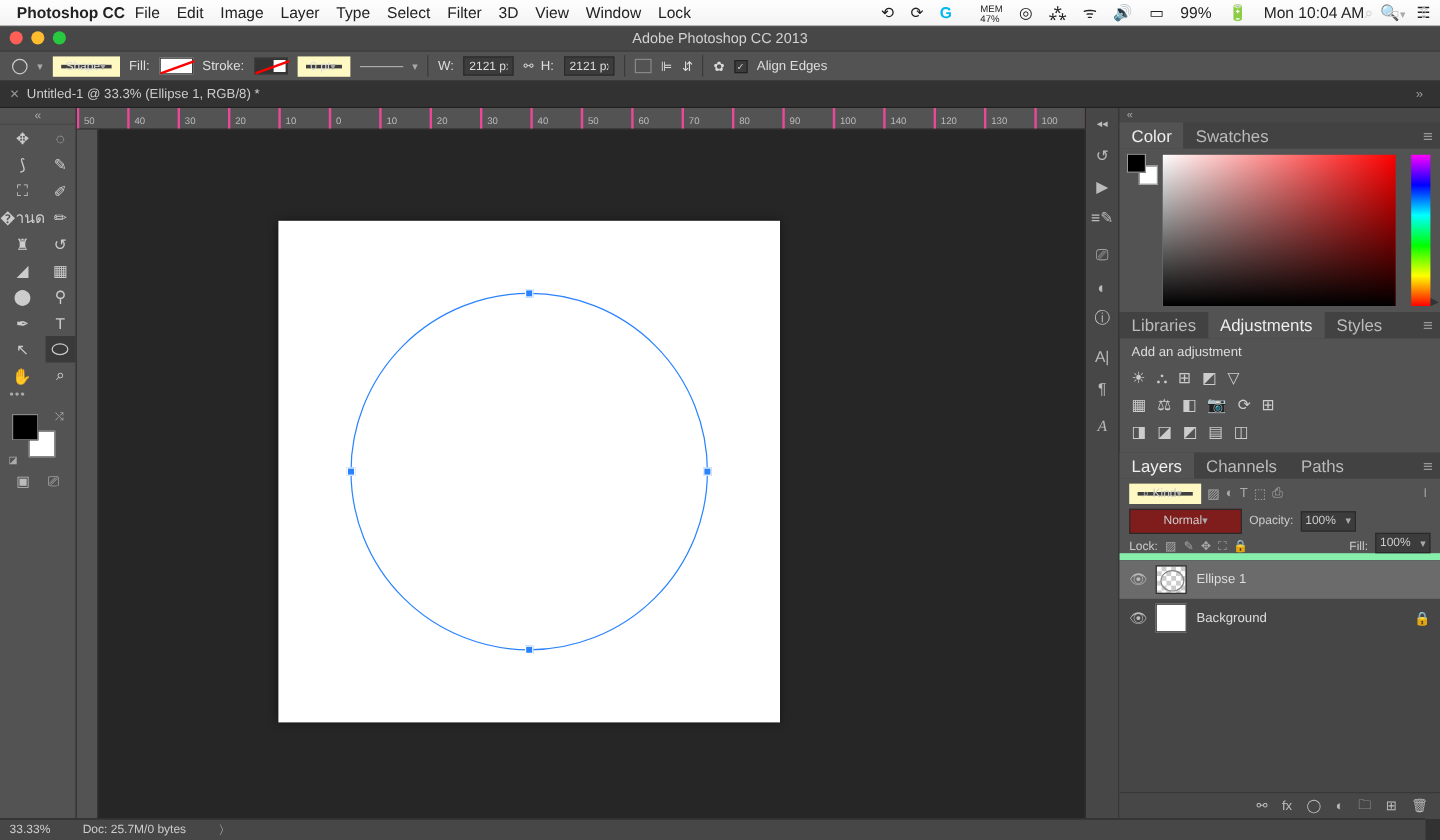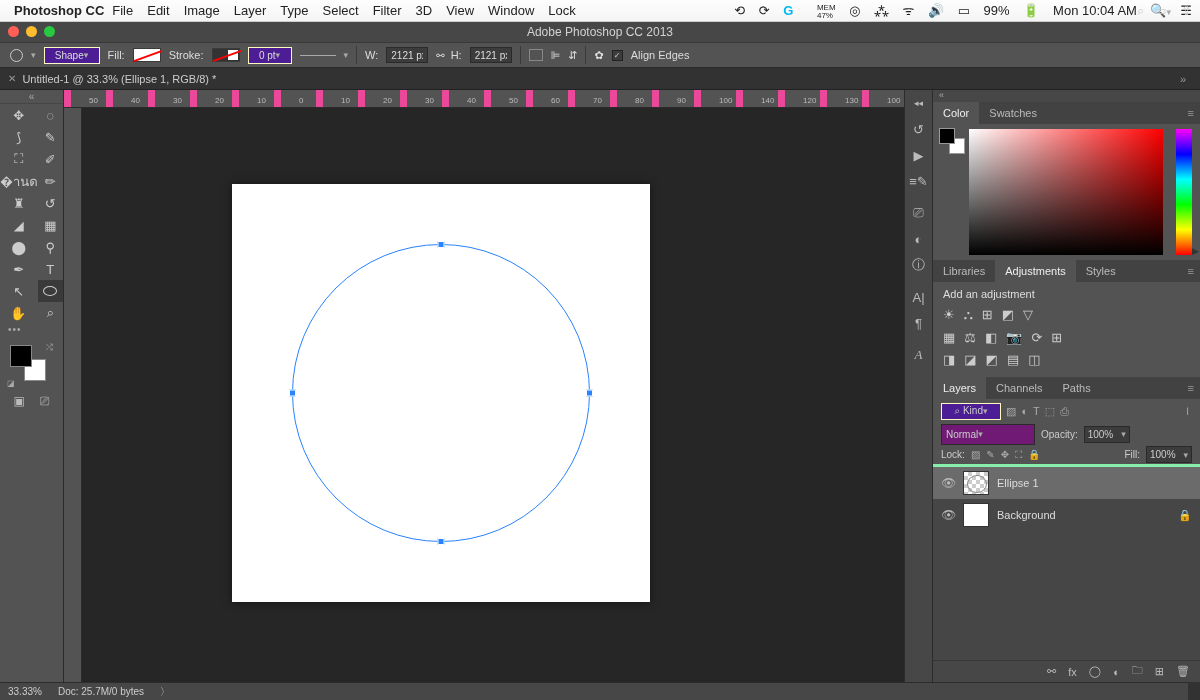--- a/index.html
+++ b/index.html
@@ -37,66 +37,66 @@
 .tool.sel{background:#3a3a3a}
 .tool-dots{grid-column:1/3;height:16px;text-align:left;padding-left:8px;color:#aaa;font-size:10px;letter-spacing:1px}
 .fgbg{position:relative;height:46px;margin:2px 4px}
 .fg{position:absolute;left:6px;top:3px;width:22px;height:22px;background:#000;border:1px solid #888;z-index:2}
 .bg{position:absolute;left:20px;top:17px;width:22px;height:22px;background:#fff;border:1px solid #888}
 .swap{position:absolute;right:6px;top:0;font-size:9px;color:#aaa}
 .mini{position:absolute;left:3px;bottom:0;font-size:8px;color:#aaa}
 .mask-row{display:flex;justify-content:space-around;padding:4px 6px;color:#bbb;font-size:12px}
 .ruler-h{position:absolute;left:64px;right:268px;top:0;height:18px;background:#535353;border-bottom:1px solid #2c2c2c;font-size:8px;color:#bbb;overflow:hidden}
 .ruler-h .ticks{position:absolute;left:0;display:flex}
-.ruler-h .t{width:42px;text-align:left;border-left:7px solid #ec4899;padding-left:18px;height:18px;line-height:22px}
+.ruler-h .t{width:42px;text-align:left;border-left:2px solid #ec4899;padding-left:4px;height:18px;line-height:22px}
 .ruler-v{position:absolute;left:64px;top:18px;bottom:0;width:18px;background:#535353;border-right:1px solid #2c2c2c}
 .canvas-area{position:absolute;left:82px;right:268px;top:18px;bottom:0;background:#262626;overflow:hidden}
 .canvas{position:absolute;left:150px;top:76px;width:418px;height:418px;background:#fff;box-shadow:0 0 8px rgba(0,0,0,.5)}
 .ellipse{position:absolute;left:60px;top:60px;width:298px;height:298px;border:1px solid #2982ff;border-radius:50%}
 .handle{position:absolute;width:7px;height:7px;background:#2982ff;border:1px solid #fff}
 .h-t{left:50%;top:-4px;transform:translateX(-50%)}
 .h-b{left:50%;bottom:-4px;transform:translateX(-50%)}
 .h-l{left:-4px;top:50%;transform:translateY(-50%)}
 .h-r{right:-4px;top:50%;transform:translateY(-50%)}
 .collapsed-panels{position:absolute;right:268px;top:0;bottom:0;width:28px;background:#474747;border-left:1px solid #2c2c2c}
 .collapsed-panels .cp{height:26px;display:flex;align-items:center;justify-content:center;color:#bbb;font-size:13px}
 .right-panels{position:absolute;right:0;top:0;bottom:0;width:268px;background:#535353;border-left:1px solid #2c2c2c;display:flex;flex-direction:column}
-.panel-tabs{height:22px;background:#424242;display:flex;align-items:stretch;font-size:11px}
+.panel-tabs{height:22px;background:#424242;display:flex;align-items:stretch;font-size:14px}
 .panel-tabs .tab{padding:0 10px;line-height:22px;color:#bbb}
 .panel-tabs .tab.active{background:#535353;color:#eee}
 .panel-tabs .menu{margin-left:auto;padding:0 6px;line-height:22px;color:#999}
 .collapse-arrows{height:12px;background:#474747;text-align:left;padding:0 6px;font-size:9px;color:#aaa}
 .color-panel{height:136px;position:relative;background:#535353}
 .color-field{position:absolute;left:36px;top:5px;width:194px;height:126px;background:linear-gradient(to top,#000,transparent),linear-gradient(to right,#fff,#ff0000)}
 .hue{position:absolute;right:8px;top:5px;width:16px;height:126px;background:linear-gradient(to bottom,#f0f,#00f,#0ff,#0f0,#ff0,#f00)}
 .hue-arrow{position:absolute;right:1px;bottom:4px;font-size:9px;color:#333}
 .fgbg-mini{position:absolute;left:6px;top:4px;width:26px;height:26px}
 .fgbg-mini .f{position:absolute;left:0;top:0;width:16px;height:16px;background:#000;border:1px solid #999;z-index:2}
 .fgbg-mini .b{position:absolute;right:0;bottom:0;width:16px;height:16px;background:#fff;border:1px solid #999}
 .adj-body{padding:6px 10px 10px;font-size:11px;color:#ddd}
 .adj-icons{display:flex;gap:9px;margin-top:7px;font-size:13px;color:#ccc}
 .layers-body{flex:1;display:flex;flex-direction:column;background:#535353}
 .layer-row1{height:24px;display:flex;align-items:center;gap:5px;padding:0 8px;font-size:10px;color:#ccc}
-.ly-sel{flex:0 0 60px;height:17px;background:#4c1d95;border:1px solid #fef9c3;font-size:10px;display:flex;align-items:center;padding:0 4px;justify-content:center}
+.ly-sel{flex:0 0 60px;height:17px;background:#404040;border:7px solid #fef9c3;font-size:10px;display:flex;align-items:center;padding:0 4px;justify-content:flex-start}
 .ly-ic{font-size:11px;color:#aaa}
 .layer-row2{height:22px;display:flex;align-items:center;gap:6px;padding:0 8px;font-size:10px;color:#ccc}
-.mode-sel{flex:0 0 94px;height:21px;background:#701a75;border:1px solid #2a2a2a;display:flex;align-items:center;padding:0 4px;justify-content:flex-start}
+.mode-sel{flex:0 0 94px;height:21px;background:#7f1d1d;border:1px solid #2a2a2a;display:flex;align-items:center;padding:0 4px;justify-content:center}
 .pct-sel{width:46px;height:17px;background:#3c3c3c;border:1px solid #2a2a2a;display:flex;align-items:center;padding:0 3px;justify-content:space-between}
-.layer-row3{height:22px;display:flex;align-items:center;gap:6px;padding:0 8px;font-size:10px;color:#ccc;border-bottom:3px solid #86efac}
+.layer-row3{height:22px;display:flex;align-items:flex-end;gap:6px;padding:0 8px;font-size:10px;color:#ccc;border-bottom:6px solid #86efac}
 .lock-ic{font-size:10px;color:#aaa}
 .layers-list{flex:1;background:#464646}
 .layer{height:32px;display:flex;align-items:center;gap:8px;padding:0 8px;font-size:11px;color:#ddd}
 .layer.sel{background:#6b6b6b}
 .eye{font-size:12px;color:#bbb;width:14px;text-align:center}
 .thumb{width:26px;height:24px;background:#fff;border:1px solid #333;position:relative}
 .thumb.ell::after{content:"";position:absolute;left:3px;top:3px;width:18px;height:16px;border:1px solid #888;border-radius:50%}
 .thumb.trans{background:repeating-conic-gradient(#ccc 0 25%,#fff 0 50%) 0 0/8px 8px}
 .lock-r{margin-left:auto;color:#bbb;font-size:11px}
 .layers-footer{height:22px;background:#474747;display:flex;align-items:center;justify-content:flex-end;gap:12px;padding:0 10px;font-size:11px;color:#bbb;border-top:1px solid #383838}
-.status-bar{position:absolute;left:0;right:12px;bottom:0;height:18px;background:#474747;display:flex;align-items:center;font-size:10px;color:#ccc;padding:0 8px;gap:16px;border-top:1px solid #2c2c2c}
+.status-bar{position:absolute;left:0;right:12px;bottom:0;height:18px;background:#474747;display:flex;align-items:center;font-size:10px;color:#ccc;padding:0 8px;gap:27px;border-top:1px solid #2c2c2c}
 .share-ic{position:absolute;right:8px;top:3px;display:flex;gap:10px;font-size:13px;color:#ccc}
 .chk{width:11px;height:11px;background:#3c3c3c;border:1px solid #222;display:inline-flex;align-items:center;justify-content:center;font-size:8px;color:#ccc}
 .menu-collapse{text-align:right;padding:0 6px;color:#999}
 </style>
 </head>
 <body>
 
 <div class="mac-menu">
   <span class="apple"></span>
   <span class="app">Photoshop CC</span>

